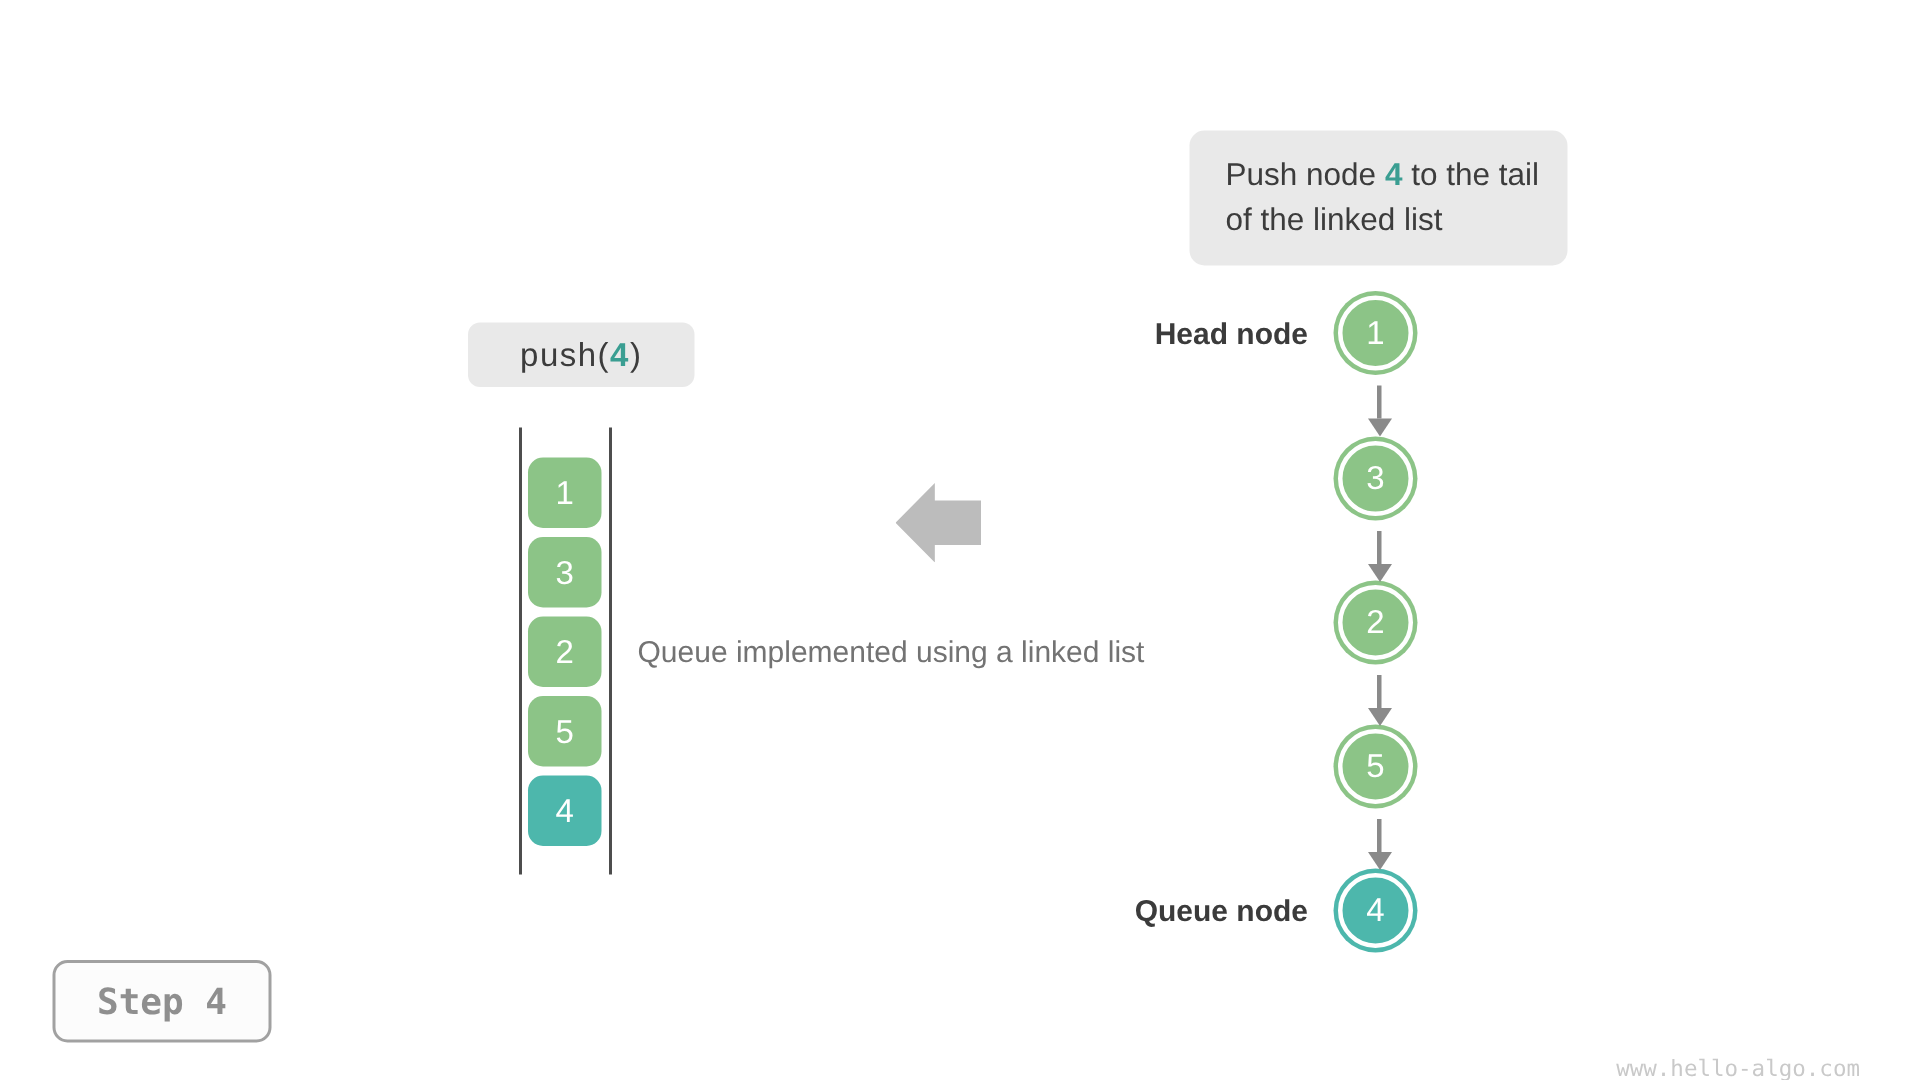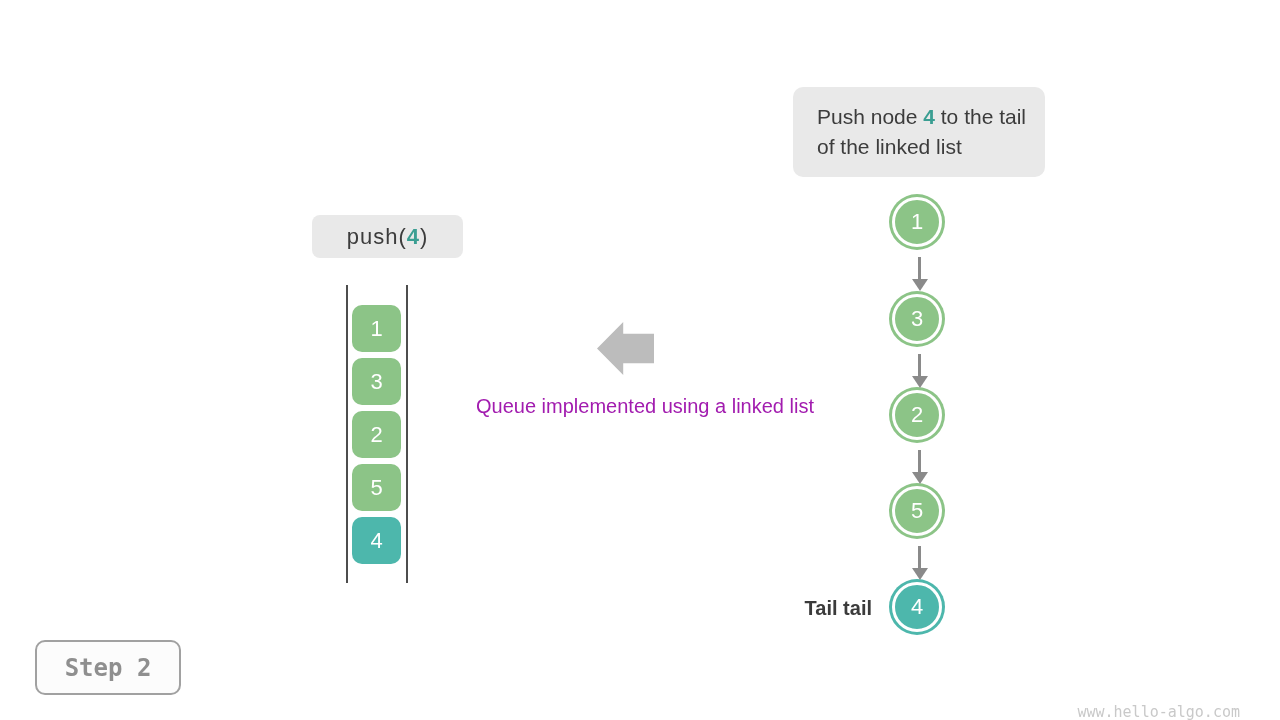--- a/index.html
+++ b/index.html
@@ -74,25 +74,24 @@
     position: absolute;
     left: 597px; top: 322px;
     width: 57px; height: 53px;
     background: #bcbcbc;
     clip-path: polygon(0% 50%, 46% 0%, 46% 22%, 100% 22%, 100% 78%, 46% 78%, 46% 100%);
   }
 
   
   .caption {
     position: absolute;
-    left: 425px; top: 395px;
+    left: 425px; top: 424px;
     width: 440px;
-    text-align: center;
     font-size: 20px;
-    color: #a21caf;
+    color: #737373;
   }
 
   
   .lnode {
     position: absolute;
     left: 892px;
     width: 50px; height: 50px;
     border-radius: 50%;
     border: 3px solid #ffffff;
     display: flex;
@@ -181,39 +180,40 @@
   <div class="qbox green" style="top:305px">1</div>
   <div class="qbox green" style="top:358px">3</div>
   <div class="qbox green" style="top:411px">2</div>
   <div class="qbox green" style="top:464px">5</div>
   <div class="qbox teal" style="top:517px">4</div>
 
   <div class="block-arrow"></div>
 
   <div class="caption">Queue implemented using a linked list</div>
 
-  <div class="node-label label-tail">Tail tail</div>
+  <div class="node-label label-head">Head node</div>
+  <div class="node-label label-tail">Queue node</div>
 
   <div class="lnode green" style="top:197px">1</div>
   <div class="lnode green" style="top:294px">3</div>
   <div class="lnode green" style="top:390px">2</div>
   <div class="lnode green" style="top:486px">5</div>
   <div class="lnode teal" style="top:582px">4</div>
 
   <div class="conn-line" style="top:257px"></div>
   <div class="conn-head" style="top:279px"></div>
 
   <div class="conn-line" style="top:354px"></div>
   <div class="conn-head" style="top:376px"></div>
 
   <div class="conn-line" style="top:450px"></div>
   <div class="conn-head" style="top:472px"></div>
 
   <div class="conn-line" style="top:546px"></div>
   <div class="conn-head" style="top:568px"></div>
 
   <div class="step-badge">
-    <span>Step 2</span>
+    <span>Step 4</span>
   </div>
 
   <div class="site-url">www.hello-algo.com</div>
 
 </div>
 
 </body></html>

